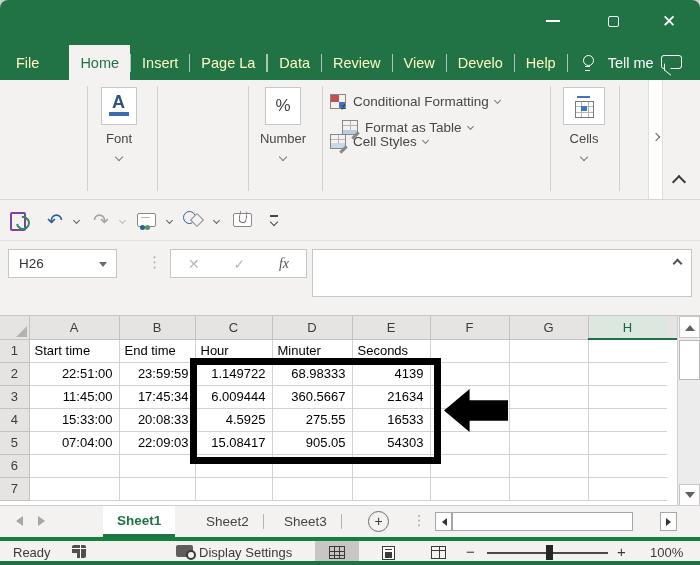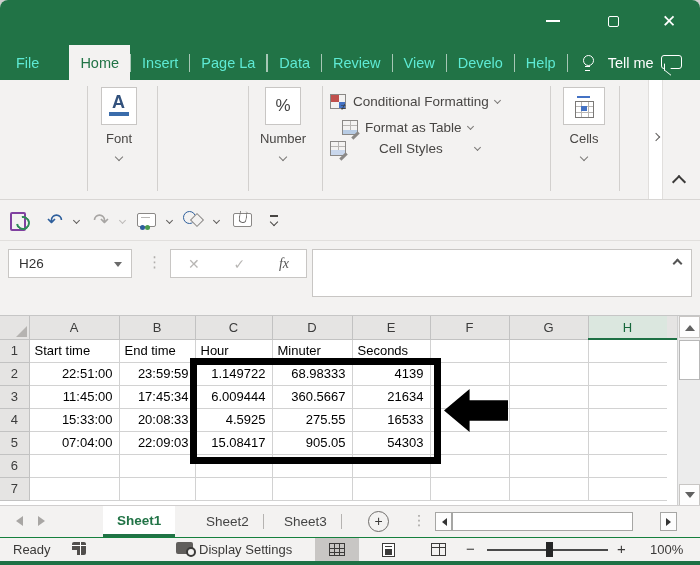--- a/index.html
+++ b/index.html
@@ -9,21 +9,21 @@
   
   .titlebar{position:absolute;left:0;top:0;width:700px;height:45px;background:#217346;}
   .wc{position:absolute;top:8px;width:34px;height:26px;display:flex;align-items:center;justify-content:center;}
   .wc-min{left:536px;} .wc-max{left:596px;} .wc-close{left:652px;}
   .wc-min span{display:block;width:14px;height:2px;background:#fff;}
   .wc-max span{display:block;width:11px;height:11px;border:1.5px solid #fff;border-radius:2px;}
   .wc-close span{color:#fff;font-size:17px;line-height:17px;}
 
   
   .menubar{position:absolute;left:0;top:45px;width:700px;height:35px;background:#217346;display:flex;align-items:stretch;}
-  .mtab{position:relative;color:#5eead4;font-size:14.5px;display:flex;align-items:center;padding:0 11px;cursor:default;}
+  .mtab{position:relative;color:#fef9c3;font-size:14.5px;display:flex;align-items:center;padding:0 11px;cursor:default;}
   .mtab.active{background:#f3f2f1;color:#217346;}
   .msep{width:1px;height:18px;background:rgba(255,255,255,.6);align-self:center;}
   .mtab.file{padding:0 16px;margin-right:14px;}
   .bulb{position:relative;width:12px;height:16px;margin:0 8px 0 14px;align-self:center;}
   .bulb::before{content:"";position:absolute;left:1px;top:0;width:9px;height:9px;border:1.5px solid #fff;border-radius:50%;}
   .bulb::after{content:"";position:absolute;left:3.5px;top:11px;width:5px;height:3.5px;border-top:1.5px solid #fff;border-bottom:1.5px solid #fff;}
   .tellme{color:#fff;font-size:14.5px;display:flex;align-items:center;padding:0 6px;}
   .chaticon{position:absolute;right:18px;top:10px;width:21px;height:14px;border:1.5px solid #fff;border-radius:3px;}
   .chaticon::after{content:"";position:absolute;left:2px;bottom:-5px;width:6px;height:6px;background:#217346;border-left:1.5px solid #fff;border-bottom:1.5px solid #fff;transform:skewY(38deg);}
 
@@ -92,21 +92,21 @@
   .i-shapes::before{content:"";position:absolute;left:0;top:0;width:11px;height:11px;border:1.5px solid #2e5f9c;border-radius:50%;}
   .i-shapes::after{content:"";position:absolute;left:9px;top:4px;width:8px;height:8px;border:1.5px solid #8a8886;transform:rotate(45deg);background:#f3f2f1;}
   .i-paper{position:relative;width:19px;height:14px;border:1.4px solid #8a8886;border-radius:2px;background:#fff;}
   .i-paper::before{content:"";position:absolute;left:5px;top:-3px;width:6px;height:11px;border:1.6px solid #6a6867;border-top:none;border-radius:0 0 4px 4px;transform:rotate(8deg);}
   .i-custom{position:relative;width:10px;height:12px;}
   .i-custom::before{content:"";position:absolute;left:1px;top:1px;width:8px;height:1.6px;background:#484644;}
   .i-custom::after{content:"";position:absolute;left:2px;top:5px;width:5px;height:5px;border-right:1.4px solid #484644;border-bottom:1.4px solid #484644;transform:rotate(45deg);}
 
   
   .fxrow{position:absolute;left:0;top:240px;width:700px;height:75px;background:#f3f2f1;border-top:1px solid #e1dfdd;}
-  .namebox{position:absolute;left:8px;top:8px;width:124px;height:29px;background:#fff;border:1px solid #c8c6c4;display:flex;align-items:center;}
+  .namebox{position:absolute;left:8px;top:8px;width:109px;height:29px;background:#fff;border:1px solid #c8c6c4;display:flex;align-items:center;}
   .namebox .nbt{font-size:13.5px;color:#333;margin-left:10px;flex:1;}
   .tri-dn{width:0;height:0;border:4px solid transparent;border-top:5px solid #6a6a6a;margin:5px 9px 0 0;}
   .fxdots{position:absolute;left:147px;top:12px;color:#b0aeac;font-size:15px;letter-spacing:0;}
   .fxbtns{position:absolute;left:170px;top:8px;width:137px;height:29px;background:#fff;border:1px solid #c8c6c4;display:flex;align-items:center;justify-content:space-around;}
   .fxcancel,.fxenter{color:#b8b6b4;font-size:14px;}
   .fxfx{color:#555;font-size:14px;font-style:italic;font-family:"Liberation Serif",serif;}
   .fbar{position:absolute;left:312px;top:8px;width:380px;height:48px;background:#fff;border:1px solid #c8c6c4;}
   .fbar .chev-up2{position:absolute;right:10px;top:10px;width:7px;height:7px;border-top:2px solid #555;border-right:2px solid #555;transform:rotate(-45deg);}
 
   
@@ -143,21 +143,21 @@
   .tsep{position:absolute;top:8px;width:1px;height:15px;background:#b5b3b1;}
   .newsheet{position:absolute;left:368px;top:5px;width:21px;height:21px;border:1.4px solid #6f6d6b;border-radius:50%;color:#3b3a39;font-size:14px;line-height:18px;text-align:center;}
   .tbdots{position:absolute;left:412px;top:6px;color:#a19f9d;font-size:14px;}
   .hs-btn{position:absolute;top:6px;width:17px;height:19px;background:#fdfdfd;border:1px solid #a6a6a4;display:flex;align-items:center;justify-content:center;}
   .hs-l{left:435px;} .hs-r{left:660px;}
   .tri-l{width:0;height:0;border:4px solid transparent;border-right:5px solid #333;margin-left:-3px;}
   .tri-r{width:0;height:0;border:4px solid transparent;border-left:5px solid #333;margin-right:-3px;}
   .hs-track{position:absolute;left:452px;top:6px;width:181px;height:19px;background:#fff;border:1px solid #a6a6a4;}
 
   
-  .statusbar{position:absolute;left:0;top:537px;width:700px;height:24px;background:#f3f2f1;border-top:1px solid #15803d;}
+  .statusbar{position:absolute;left:0;top:537px;width:700px;height:24px;background:#f3f2f1;border-top:4px solid #15803d;}
   .st-ready{position:absolute;left:13px;top:4px;font-size:13px;color:#3b3a39;}
   .i-macro{position:absolute;left:72px;top:4px;width:14px;height:13px;background:#514f4d;border-radius:2px;
     background-image:linear-gradient(#f3f2f1,#f3f2f1),linear-gradient(#fff,#fff),linear-gradient(#fff,#fff);
     background-size:5px 5px,100% 1px,1px 100%;background-position:0 8px,0 3px,8px 0;background-repeat:no-repeat;}
   .i-disp{position:absolute;left:176px;top:4px;width:17px;height:12px;background:#605e5c;border-radius:2px;}
   .i-disp::after{content:"";position:absolute;right:-3px;bottom:-3px;width:6px;height:6px;border:2px solid #3b3a39;border-radius:50%;background:#f3f2f1;}
   .st-disp{position:absolute;left:199px;top:4px;font-size:13px;color:#3b3a39;}
   .viewbtn{position:absolute;top:0;height:23px;width:44px;display:flex;align-items:center;justify-content:center;}
   .vb1{left:315px;background:#c8c6c4;} .vb2{left:366px;} .vb3{left:416px;}
   .i-vnorm{width:16px;height:13px;border:1px solid #3b3a39;background:
@@ -243,21 +243,21 @@
       <div class="stylerow" style="top:9px;">
         <span class="i-cf"></span>
         <span class="txt">Conditional Formatting</span>
         <span class="chev-inline"></span>
       </div>
       <div class="stylerow" style="top:35px;padding-left:12px;">
         <span class="i-fat"></span>
         <span class="txt">Format as Table</span>
         <span class="chev-inline"></span>
       </div>
-      <div class="stylerow" style="top:56px;gap:26px;">
+      <div class="stylerow" style="top:49px;">
         <span class="i-cs"></span>
         <span class="txt">Cell Styles</span>
         <span class="chev-inline"></span>
       </div>
     </div>
     <div class="rdiv" style="left:550px;"></div>
 
     <div class="rg" style="left:552px;width:64px;">
       <div class="rbox">
           <span class="i-cells"></span>

